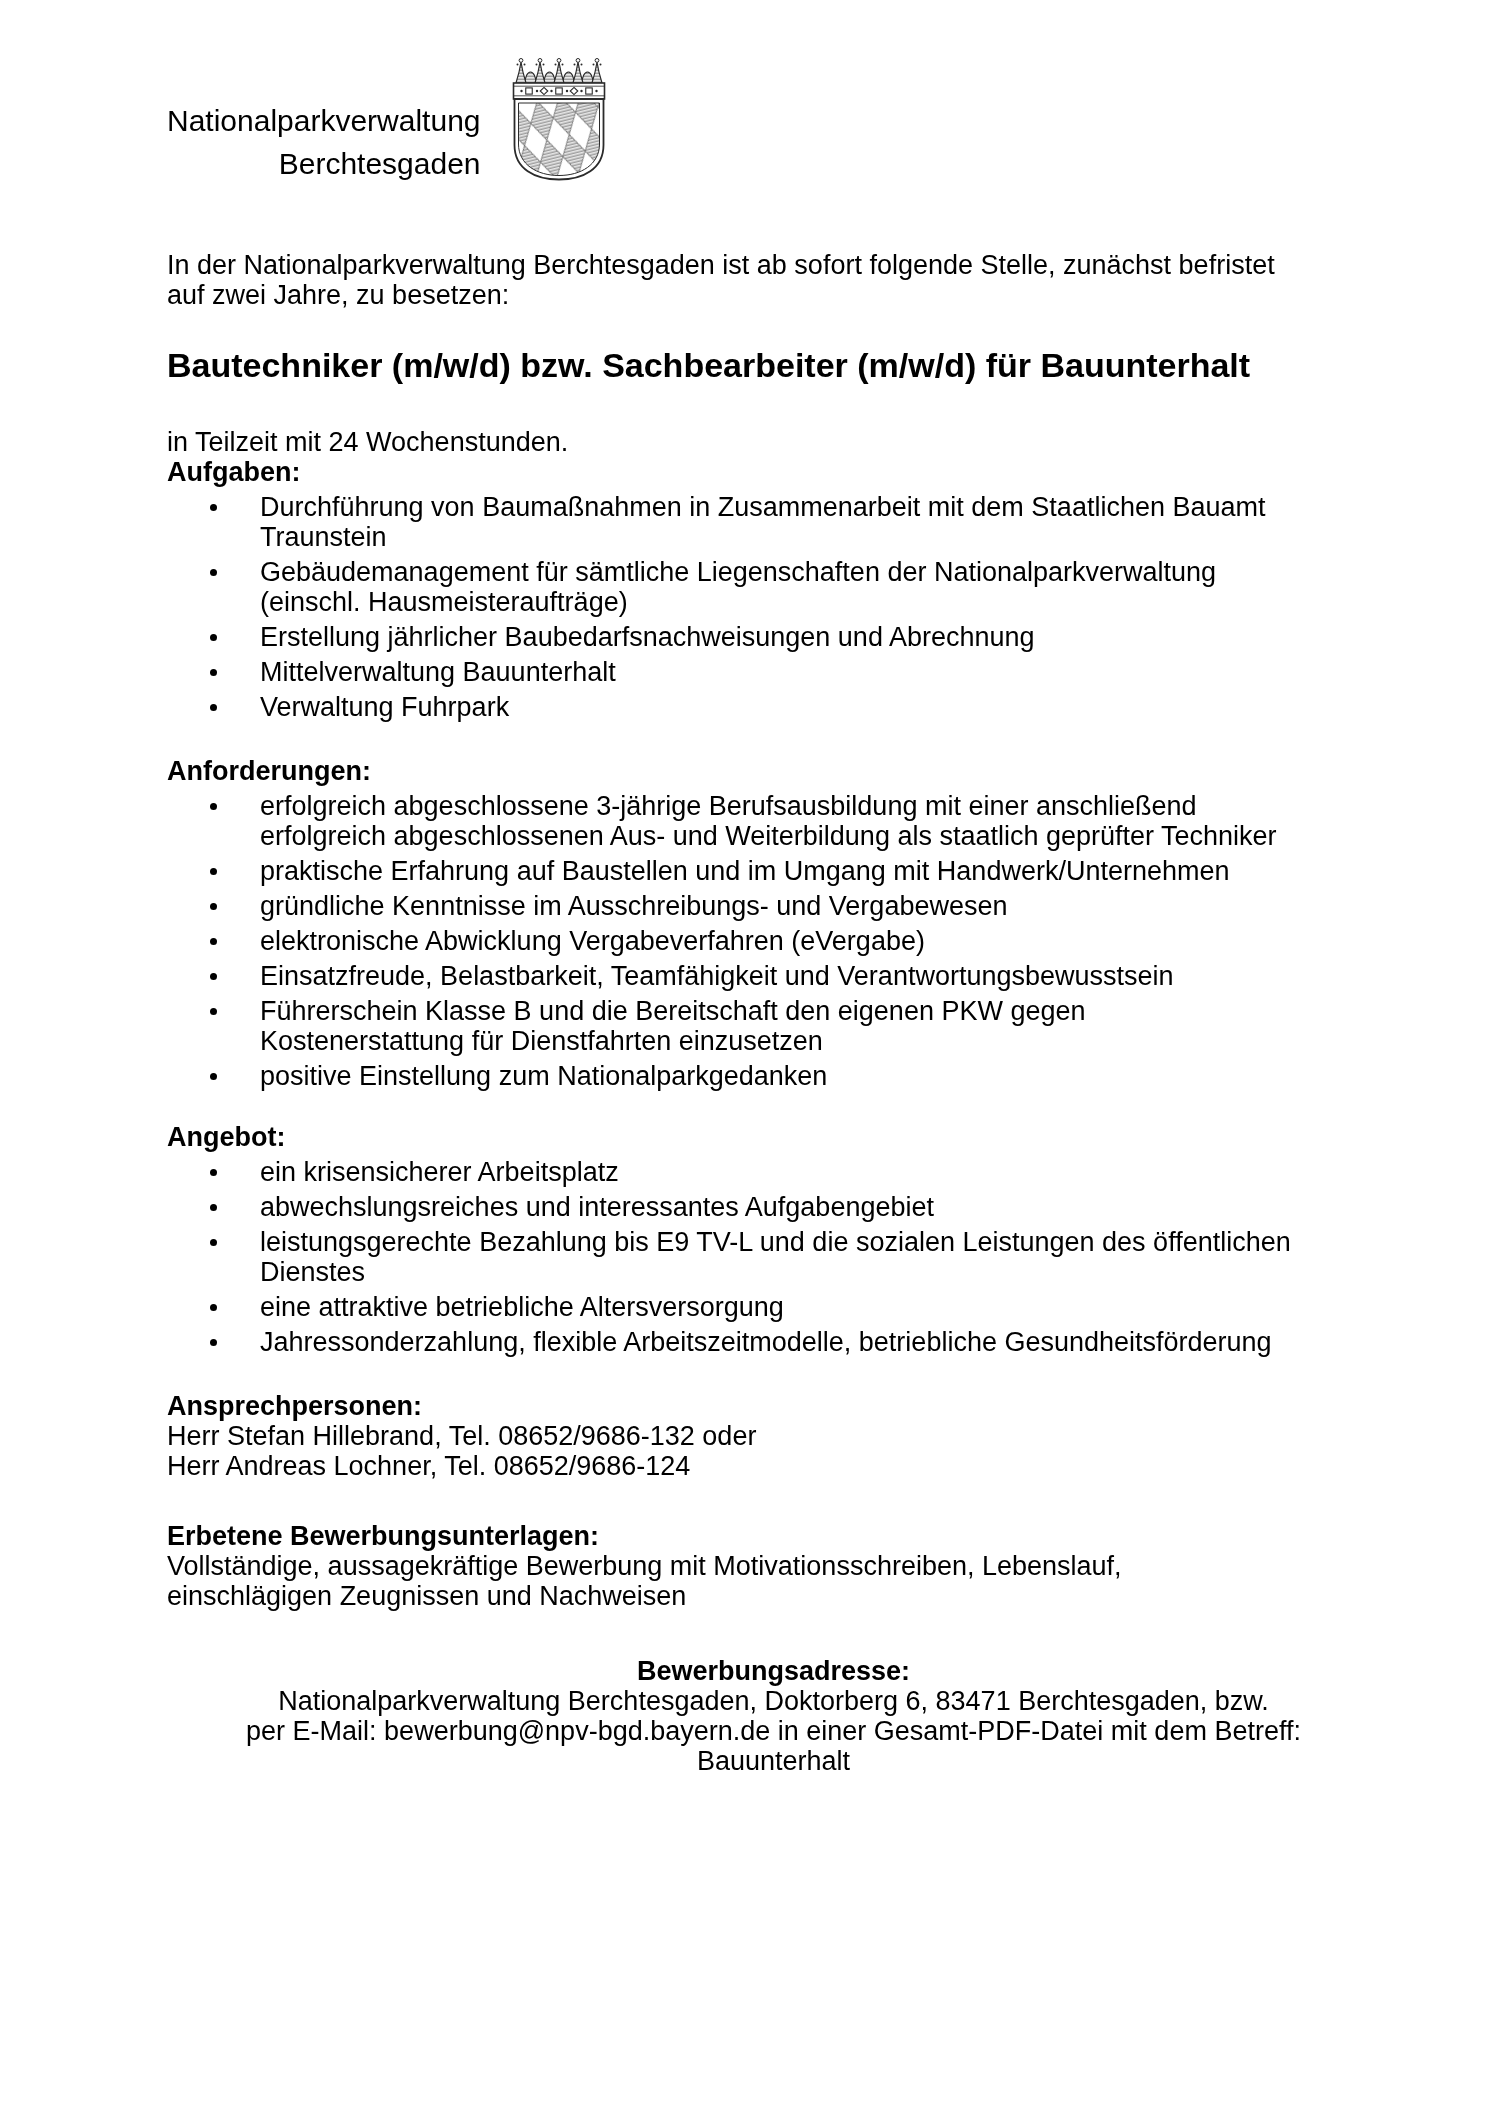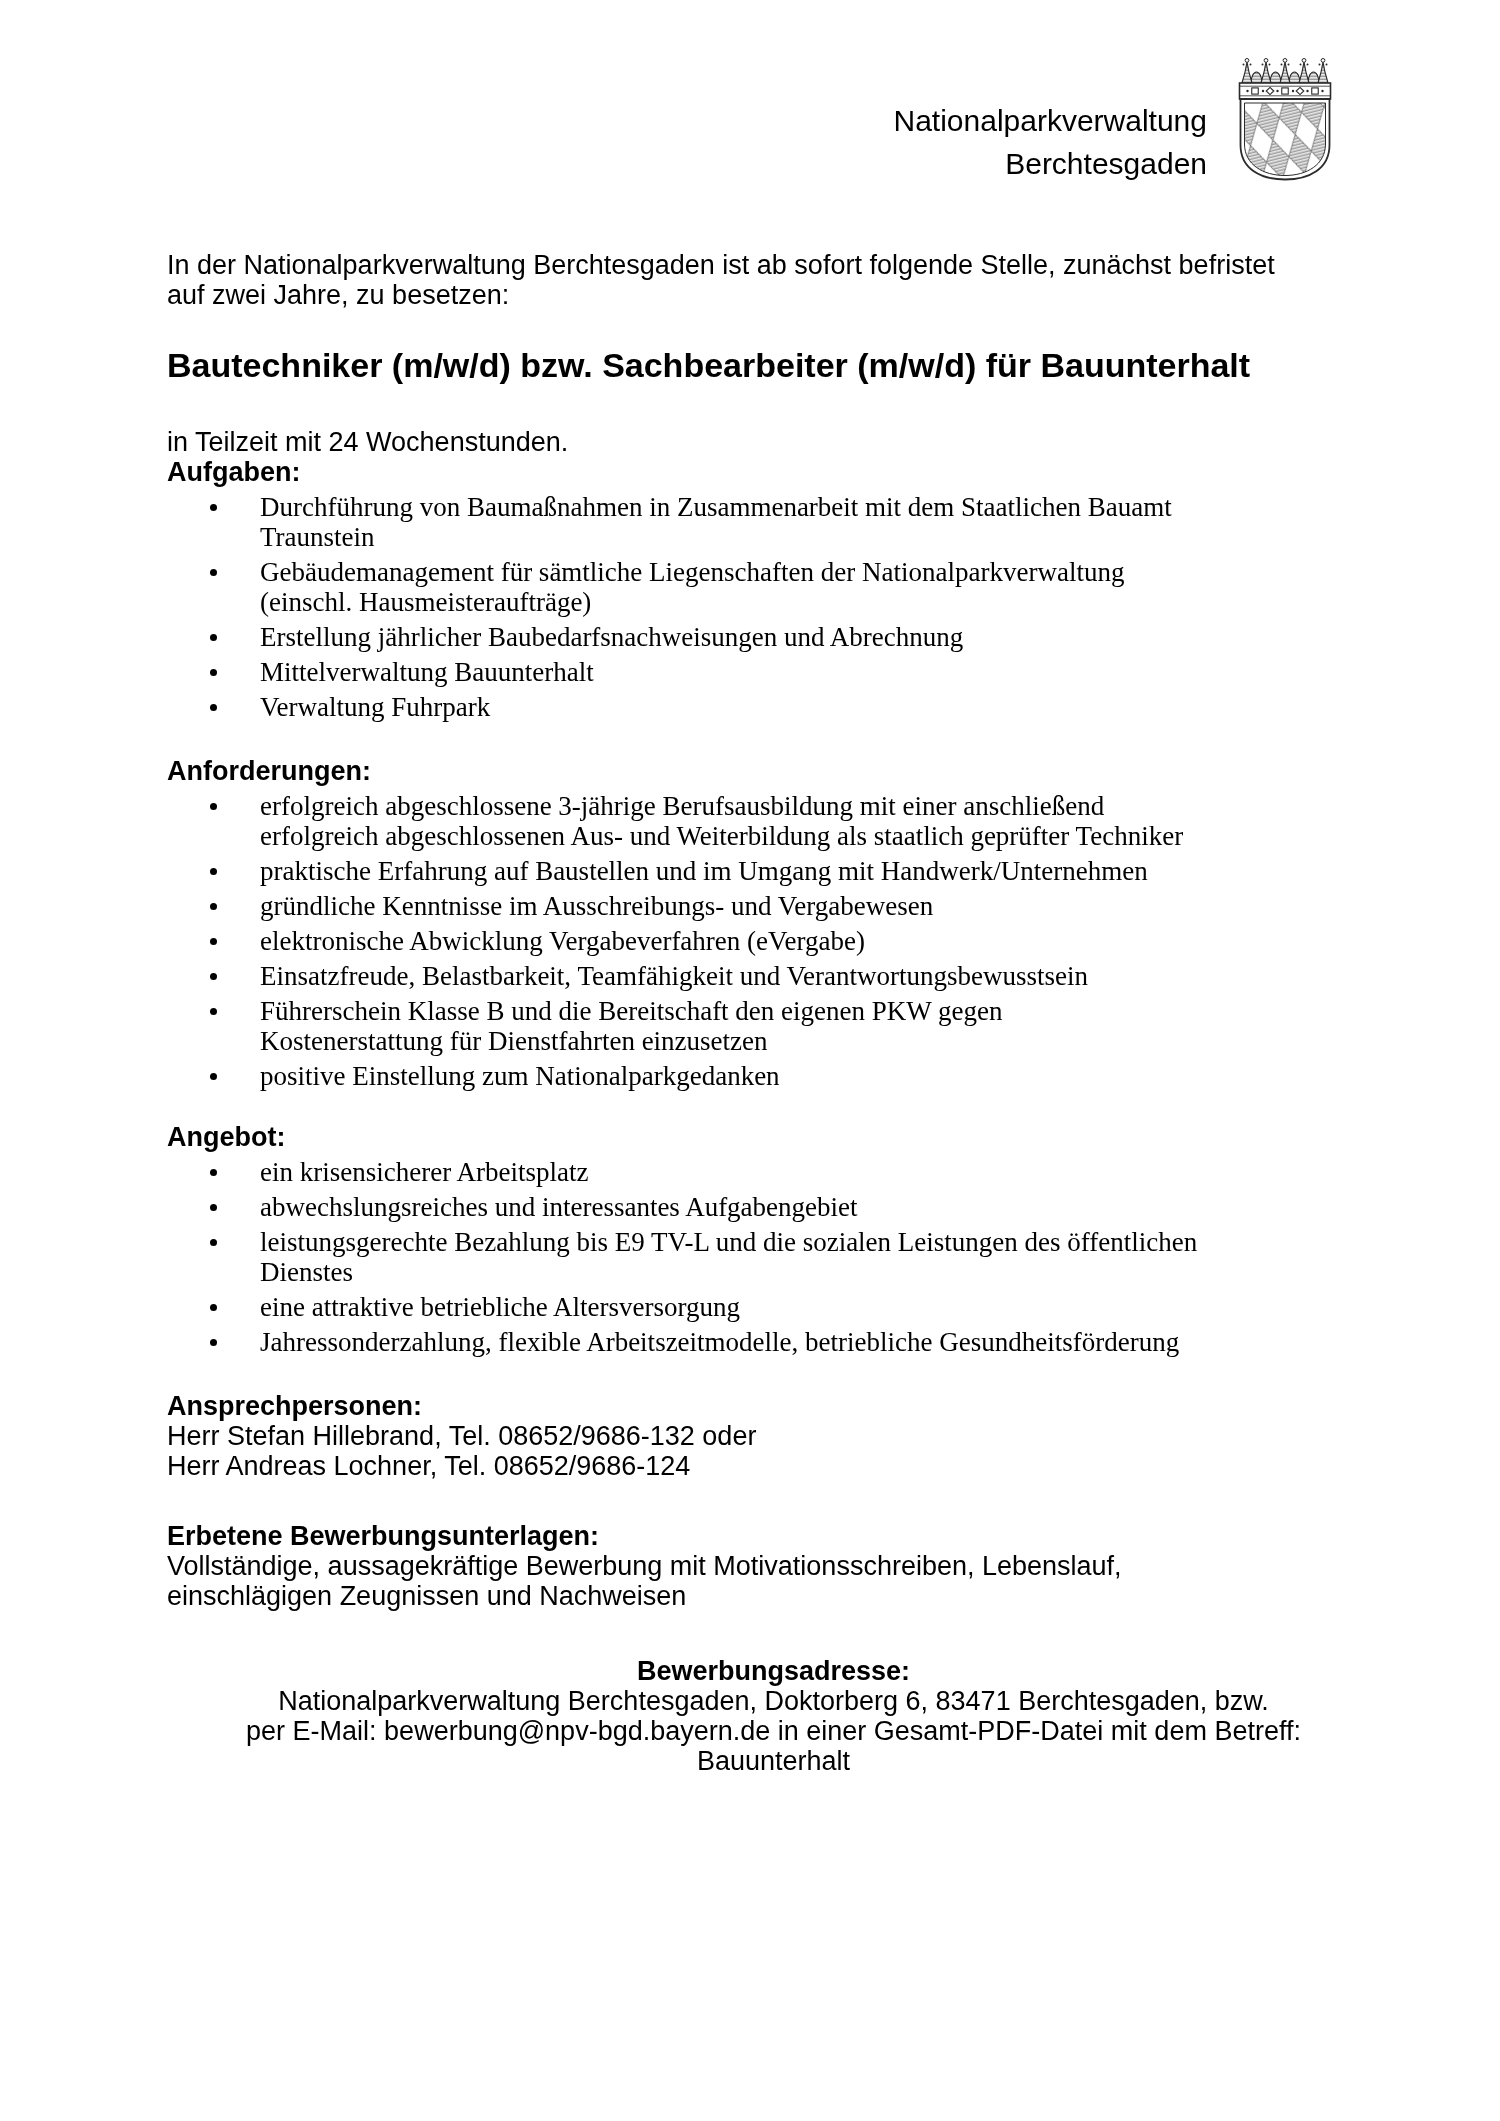--- a/index.html
+++ b/index.html
@@ -12,21 +12,21 @@
     color: #000000;
     font-family: "Liberation Sans", sans-serif;
     font-size: 27px;
     line-height: 30px;
     padding: 0 120px 0 167px;
     box-sizing: border-box;
     overflow: hidden;
   }
   .letterhead {
     display: flex;
-    justify-content: flex-end;
+    justify-content: flex-start;
     align-items: flex-start;
     gap: 31px;
     padding-top: 57px;
     padding-right: 48px;
   }
   .org {
     text-align: right;
     font-size: 30px;
     line-height: 43px;
     margin-top: 42px;
@@ -38,21 +38,21 @@
   .job-title {
     margin: 33px 0 0 0;
     font-size: 34px;
     line-height: 44px;
     font-weight: bold;
     white-space: nowrap;
   }
   .subtitle { margin-top: 40px; }
   .sec-heading { font-weight: bold; }
   .bullets { list-style: none; margin: 5px 0 0 0; padding: 0; }
-  .bullets li { position: relative; padding-left: 93px; margin-bottom: 5px; font-family: Liberation Serif, serif; }
+  .bullets li { position: relative; padding-left: 93px; margin-bottom: 5px; }
   .bullets li::before {
     content: "";
     position: absolute;
     left: 43px;
     top: 12px;
     width: 7px;
     height: 7px;
     border-radius: 50%;
     background: #000;
   }

